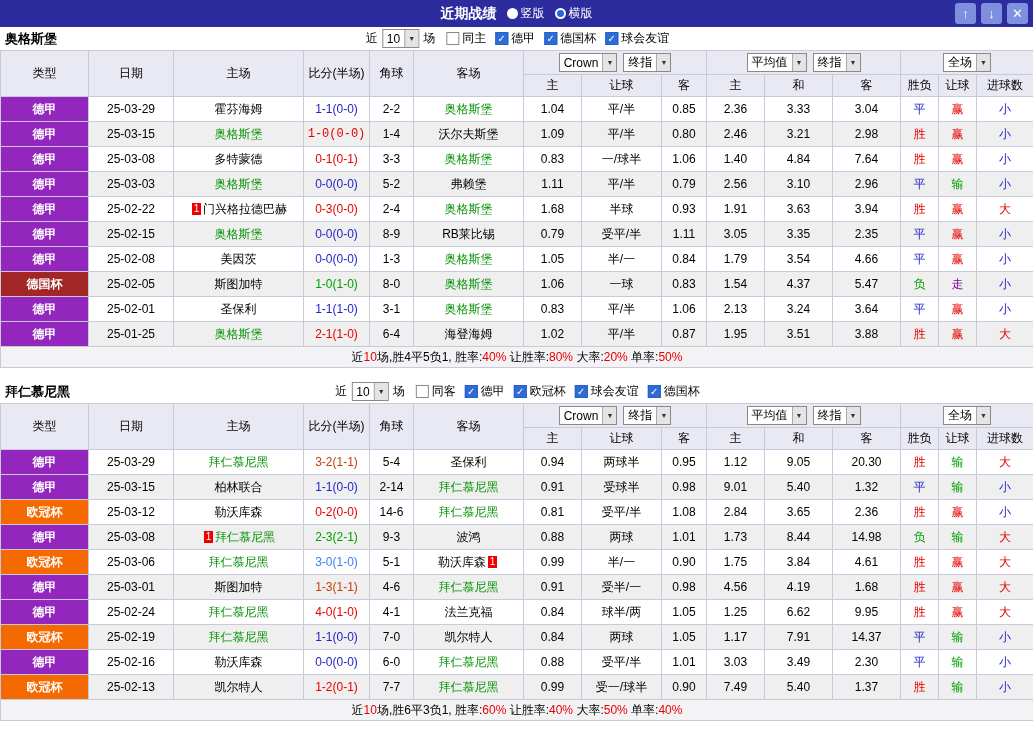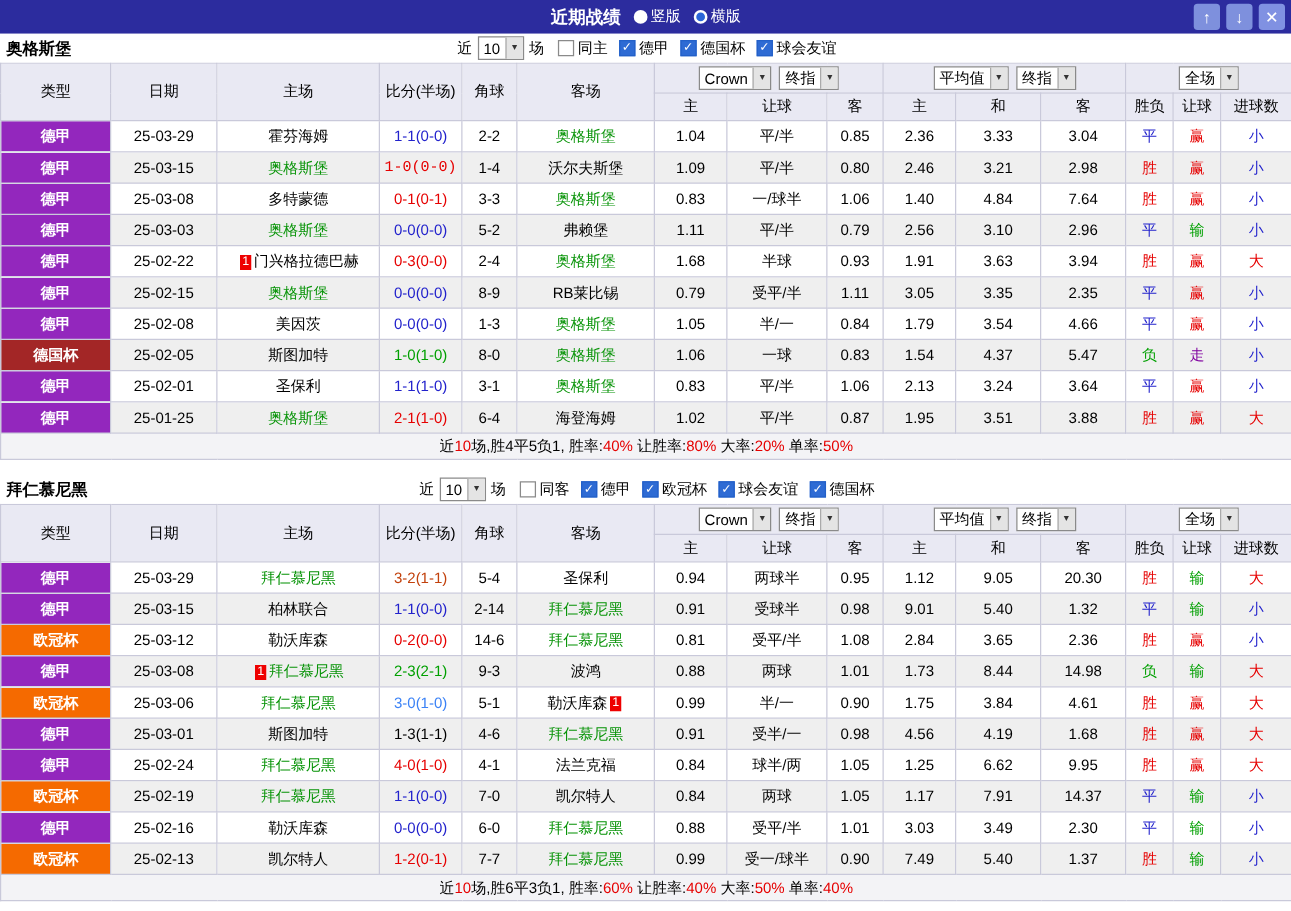--- a/index.html
+++ b/index.html
@@ -503,21 +503,21 @@
             <td>3.84</td>
             <td>4.61</td>
             <td style="color: rgb(230, 0, 0);">胜</td>
             <td style="color: rgb(230, 0, 0);">赢</td>
             <td style="color: rgb(230, 0, 0);">大</td>
           </tr>
           <tr class="even">
             <td class="league" style="background: rgb(147, 39, 189);">德甲</td>
             <td>25-03-01</td>
             <td><span class="">斯图加特</span></td>
-            <td style="color: #000000;">1-3(1-1)</td>
+            <td style="color: #c2410c;">1-3(1-1)</td>
             <td>4-6</td>
             <td><span class="focus">拜仁慕尼黑</span></td>
             <td>0.91</td>
             <td>受半/一</td>
             <td>0.98</td>
             <td>4.56</td>
             <td>4.19</td>
             <td>1.68</td>
             <td style="color: rgb(230, 0, 0);">胜</td>
             <td style="color: rgb(230, 0, 0);">赢</td>

